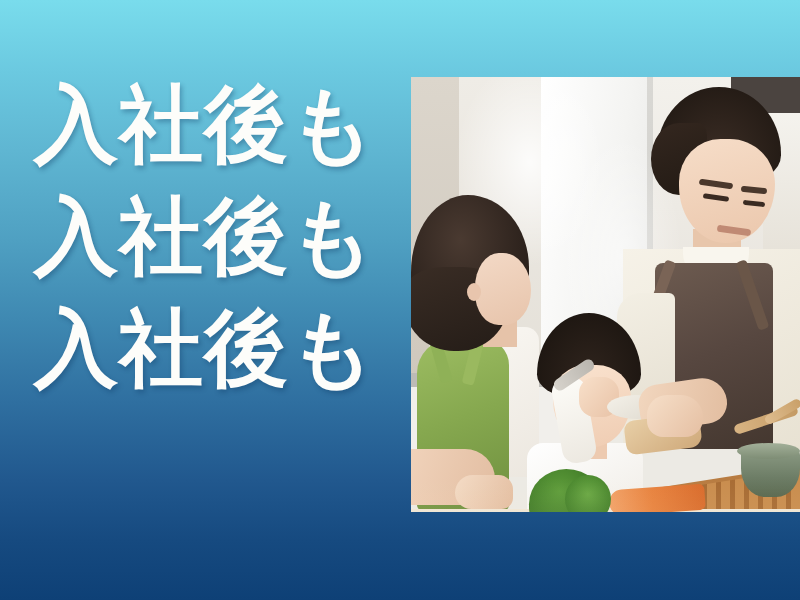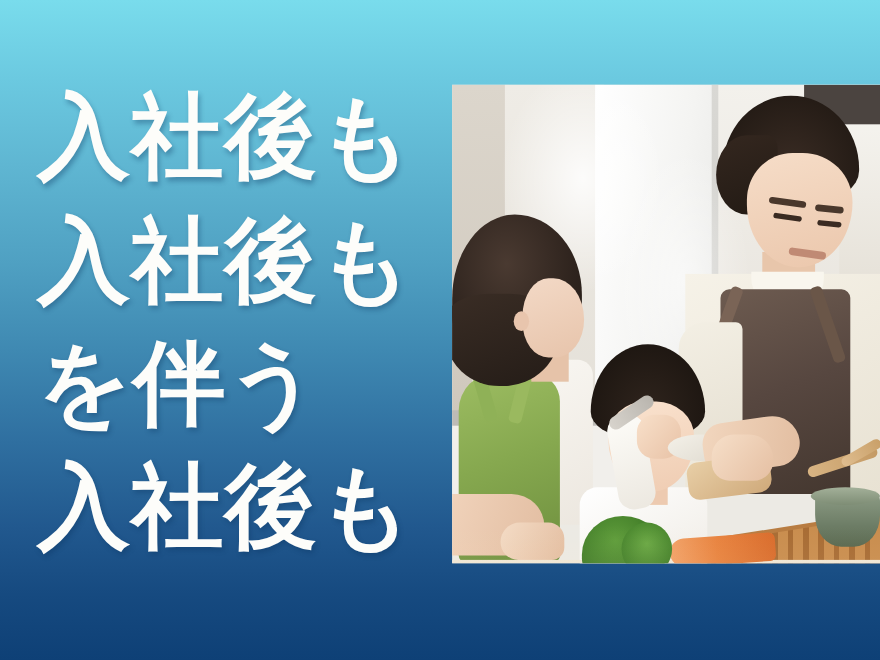--- a/index.html
+++ b/index.html
@@ -199,21 +199,20 @@
                  background: linear-gradient(180deg, rgba(255,238,205,0) 0%, rgba(255,233,196,0.18) 100%); }
 </style>
 </head>
 <body>
 
 <div id="banner">
 
   <div id="headline">
     <div class="headline-line">入社後も</div>
     <div class="headline-line">入社後も</div>
-    <div class="headline-line">を伴う</div>
     <div class="headline-line">入社後も</div>
   </div>
 
   <div id="photo">
 
     <div class="ph wall-left"></div>
     <div class="ph wall-mid"></div>
     <div class="ph wall-right"></div>
     <div class="ph window-r"></div>
     <div class="ph cabinet-dk"></div>

